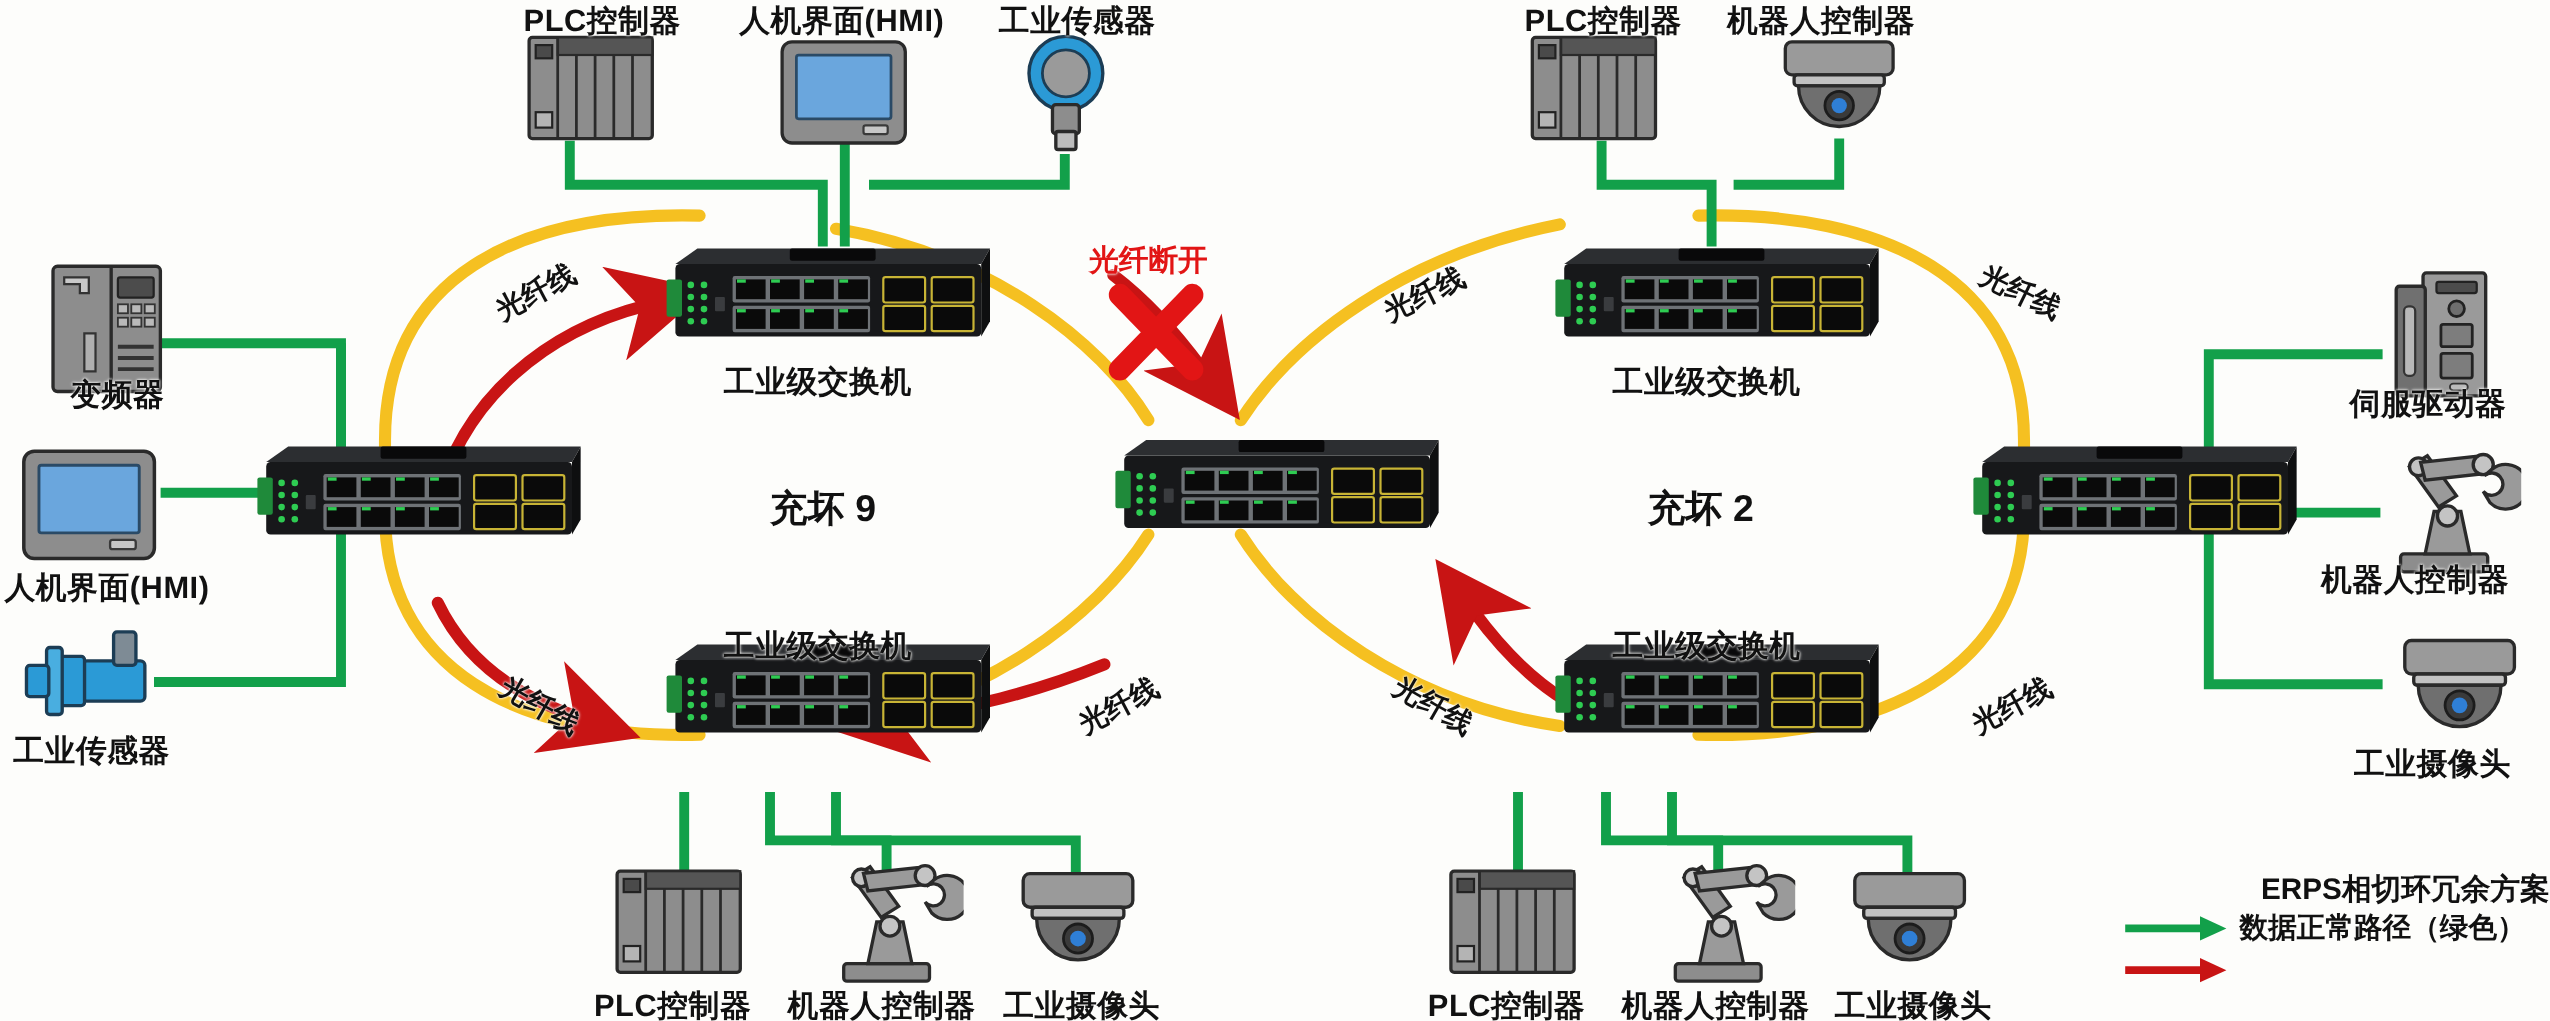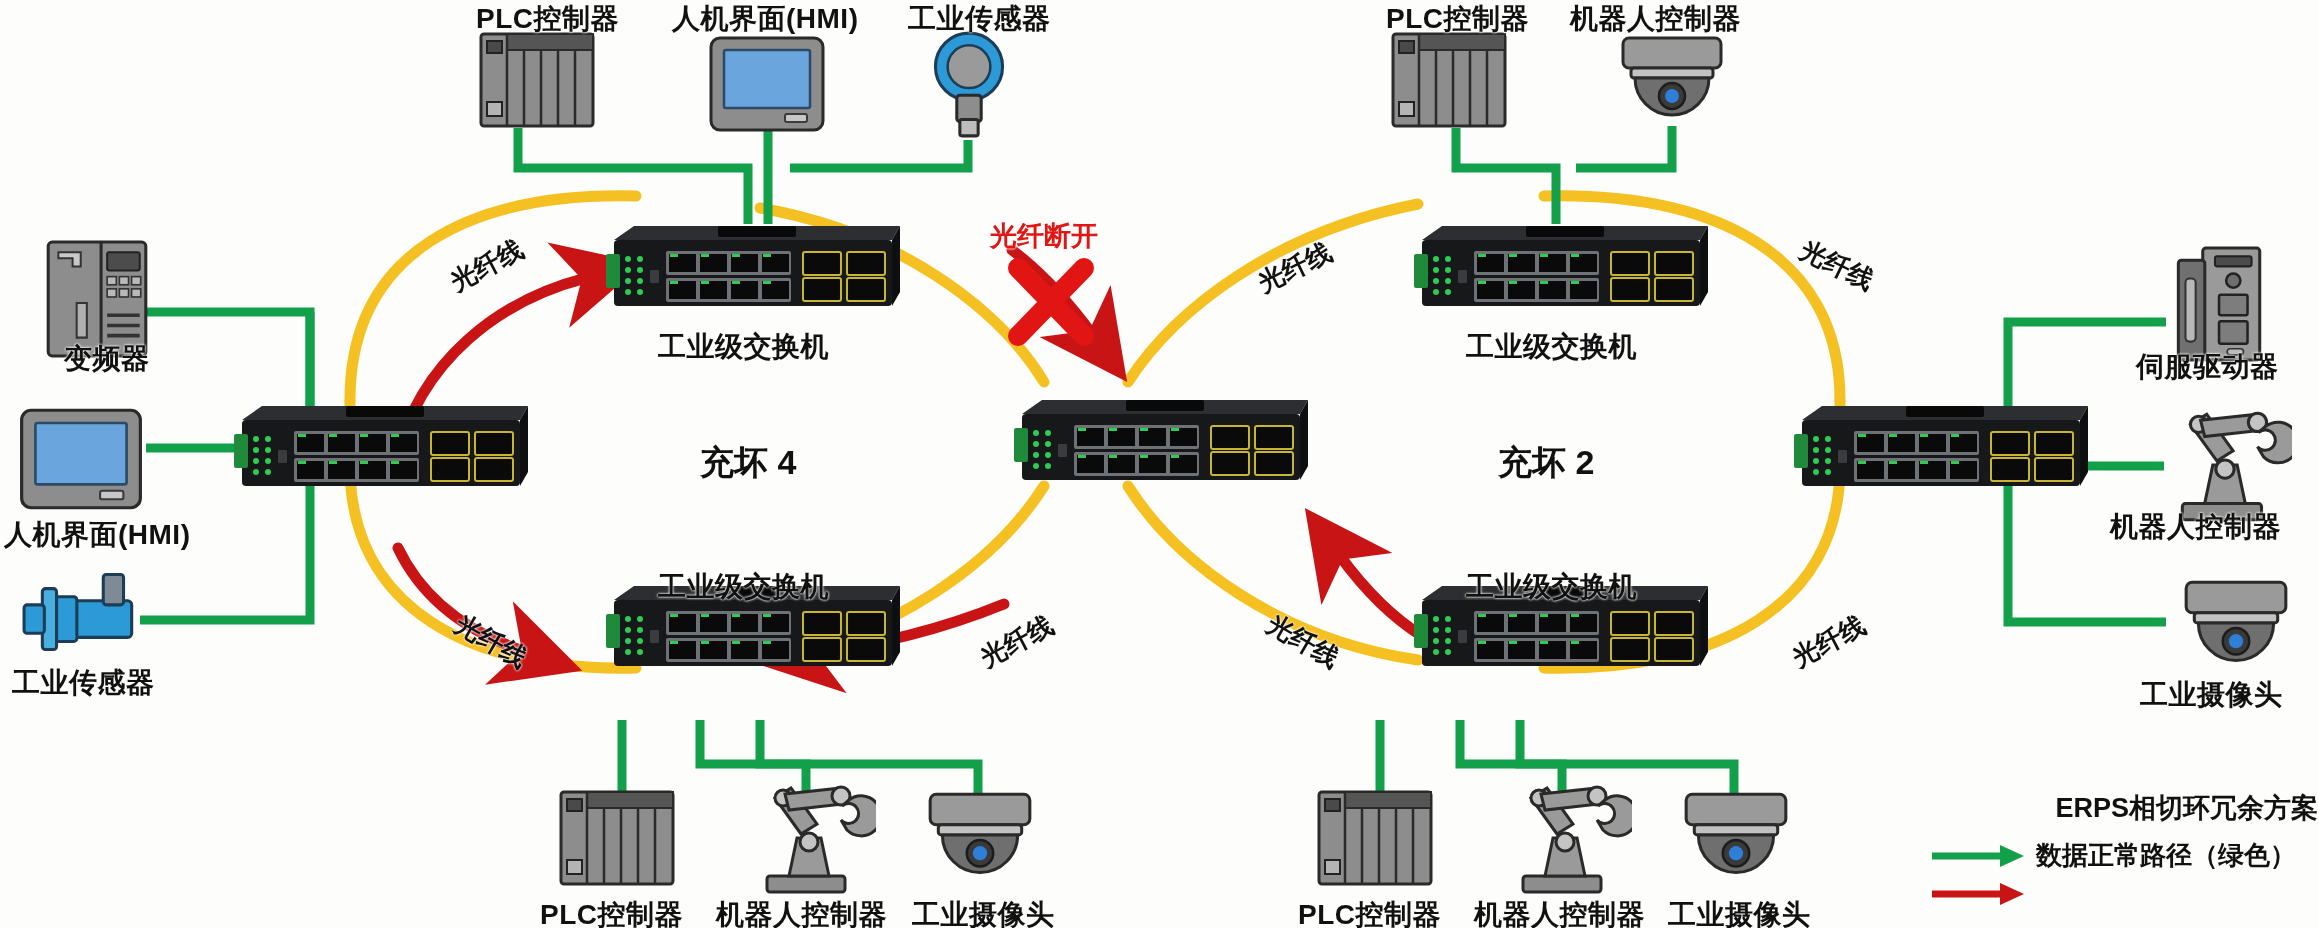--- a/index.html
+++ b/index.html
@@ -335,36 +335,36 @@
   <div class="lbl dev-label" style="left:912px;top:896px;">工业摄像头</div>
   <div class="lbl dev-label" style="left:1298px;top:896px;">PLC控制器</div>
   <div class="lbl dev-label" style="left:1474px;top:896px;">机器人控制器</div>
   <div class="lbl dev-label" style="left:1668px;top:896px;">工业摄像头</div>
 
   <div class="lbl dev-label" style="left:658px;top:328px;">工业级交换机</div>
   <div class="lbl dev-label" style="left:658px;top:568px;">工业级交换机</div>
   <div class="lbl dev-label" style="left:1466px;top:328px;">工业级交换机</div>
   <div class="lbl dev-label" style="left:1466px;top:568px;">工业级交换机</div>
 
-  <div class="lbl ring-label" style="left:700px;top:440px;">充坏 4</div>
+  <div class="lbl ring-label" style="left:700px;top:440px;">充坏 9</div>
   <div class="lbl ring-label" style="left:1498px;top:440px;">充坏 2</div>
 
   <div class="lbl fiber-label" style="left:448px;top:248px;transform:rotate(-28deg);">光纤线</div>
   <div class="lbl fiber-label" style="left:1256px;top:250px;transform:rotate(-26deg);">光纤线</div>
   <div class="lbl fiber-label" style="left:1798px;top:248px;transform:rotate(26deg);">光纤线</div>
   <div class="lbl fiber-label" style="left:452px;top:624px;transform:rotate(30deg);">光纤线</div>
   <div class="lbl fiber-label" style="left:978px;top:624px;transform:rotate(-28deg);">光纤线</div>
   <div class="lbl fiber-label" style="left:1264px;top:624px;transform:rotate(30deg);">光纤线</div>
   <div class="lbl fiber-label" style="left:1790px;top:624px;transform:rotate(-28deg);">光纤线</div>
 
   <div class="lbl break-label" style="left:990px;top:218px;">光纤断开</div>
 
   <div style="position:absolute;left:1930px;top:790px;width:388px;text-align:right;">
     <div class="lbl legend-title" style="position:relative;left:0;top:0;">ERPS相切环冗余方案</div>
-    <div style="display:flex;align-items:center;gap:10px;margin-top:12px;">
+    <div style="display:flex;align-items:center;gap:10px;margin-top:0;">
       <svg width="96" height="26" viewBox="0 0 96 26">
         <line x1="2" y1="13" x2="74" y2="13" stroke="#12a04a" stroke-width="7"></line>
         <path d="M70,2 L94,13 L70,24 Z" fill="#12a04a"></path>
       </svg>
       <span class="lbl legend-item" style="position:relative;left:0;top:0;">数据正常路径（绿色）</span>
     </div>
     <div style="display:flex;align-items:center;gap:10px;margin-top:8px;">
       <svg width="96" height="26" viewBox="0 0 96 26">
         <line x1="2" y1="13" x2="74" y2="13" stroke="#c81414" stroke-width="7"></line>
         <path d="M70,2 L94,13 L70,24 Z" fill="#c81414"></path>

